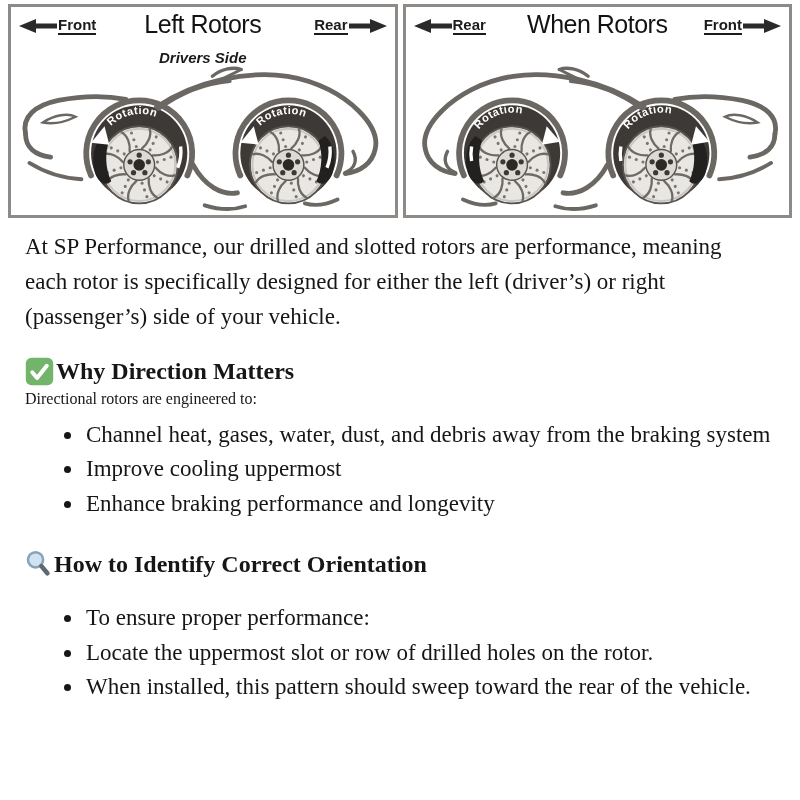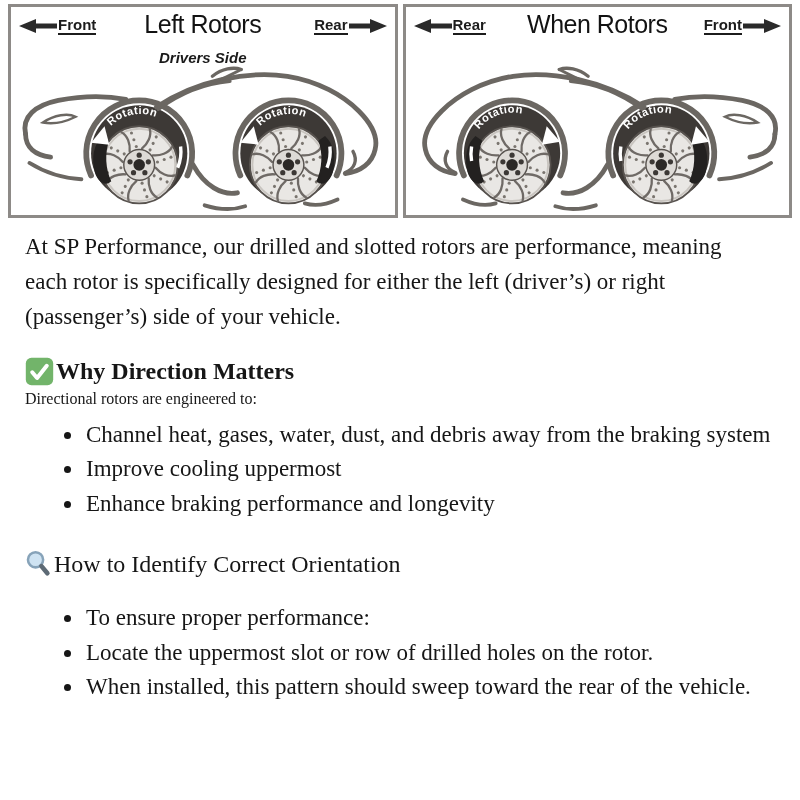--- a/index.html
+++ b/index.html
@@ -20,21 +20,21 @@
   .panel-subtitle { font-size:15px; font-weight:bold; font-style:italic; color:#1a1a1a; margin-top:12px; }
   .car-svg { display:block; width:100%; height:156px; }
 
   
   .article { padding:12px 25px 0 25px; }
   .intro { font-size:23px; line-height:1.52; max-width:712px; }
   .sec-head { display:flex; align-items:center; gap:2px; margin-top:22px; font-size:24px; }
   .sec-head .htext { line-height:1.2; }
   .bold-head .htext { font-weight:bold; }
   .reg-head { margin-top:28px; }
-  .reg-head .htext { font-weight:normal; }
+  .reg-head .htext { font-weight:bold; }
   .icon-box { display:inline-flex; flex:0 0 auto; }
   .lead { font-size:16px; margin-top:4px; }
   ul.blist { margin:10px 0 0 0; padding-left:59px; }
   ul.blist li { font-size:23px; line-height:1.5; max-width:690px; padding-left:2px; color:#161616; }
   ul.second { margin-top:22px; }
 </style>
 </head>
 <body>
 
 <div class="diagram">

